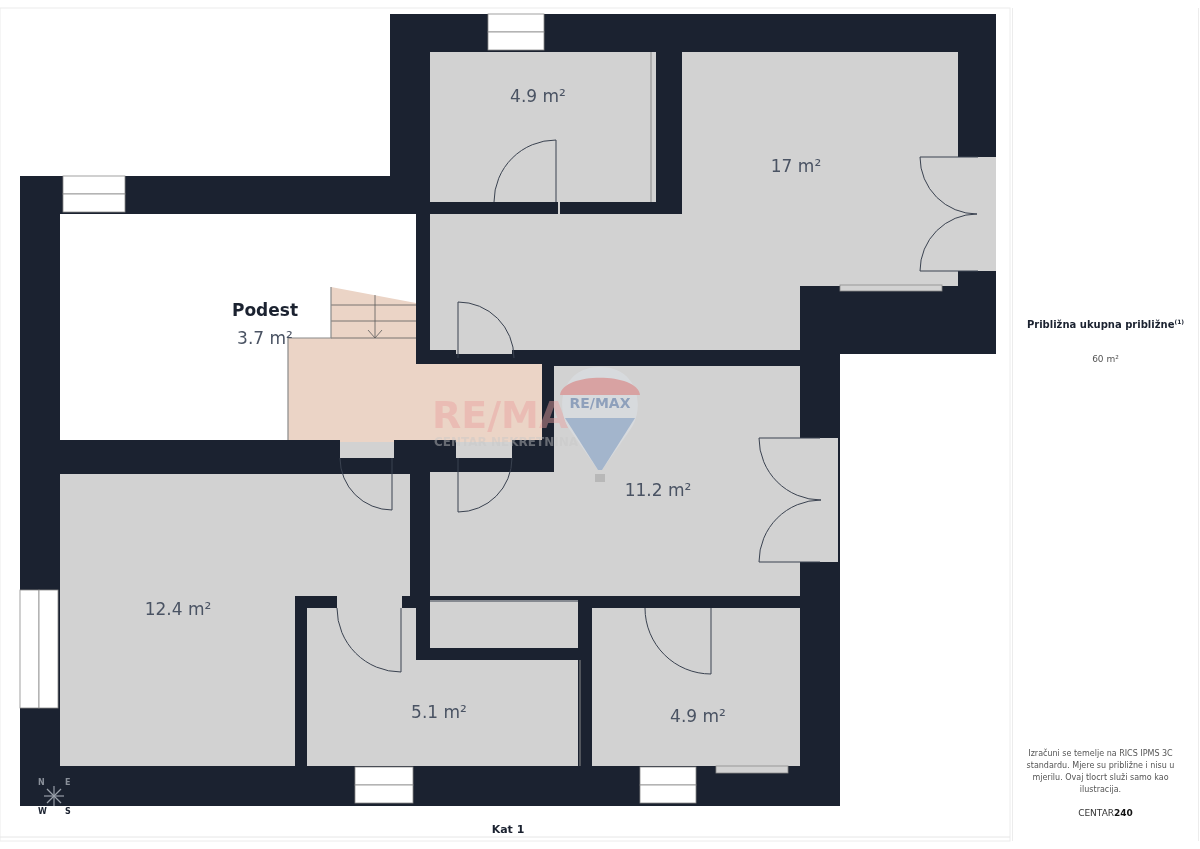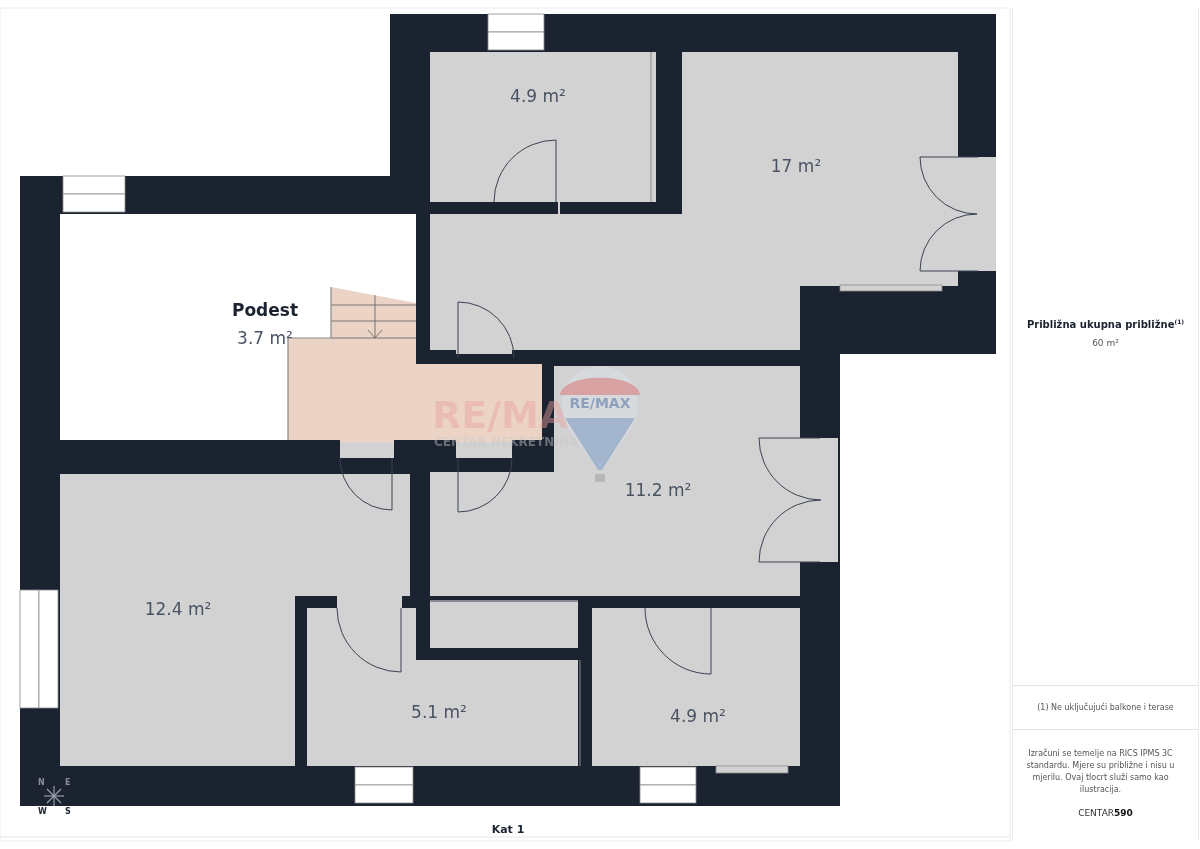--- a/index.html
+++ b/index.html
@@ -8,21 +8,21 @@
   .room-label { font-family:"DejaVu Sans", sans-serif; font-size:17px; fill:#4a5363; }
   .room-title { font-family:"DejaVu Sans", sans-serif; font-size:17px; font-weight:bold; fill:#1b2230; }
   .floor-label { font-family:"DejaVu Sans", sans-serif; font-size:11px; font-weight:bold; fill:#1b2230; }
   .compass-letter { font-family:"DejaVu Sans", sans-serif; font-size:8px; font-weight:bold; }
   .wm-text { font-family:"DejaVu Sans", sans-serif; font-weight:bold; }
 
   .side-panel { position:absolute; left:1012px; top:8px; width:185px; height:833px; border-left:1px solid #ececec; border-right:1px solid #ececec; }
   .side-summary { position:absolute; left:0; top:310px; width:185px; text-align:center; }
   .side-summary .title { font-family:"DejaVu Sans", sans-serif; font-size:10px; font-weight:bold; color:#1b2230; }
   .side-summary .title sup { font-size:6px; }
-  .side-summary .value { font-family:"DejaVu Sans", sans-serif; font-size:9px; color:#555; margin-top:8px; }
+  .side-summary .value { font-family:"DejaVu Sans", sans-serif; font-size:9px; color:#555; margin-top:24px; }
   .side-note { position:absolute; left:0; top:677px; width:185px; height:43px; border-top:1px solid #e3e3e3; border-bottom:1px solid #e3e3e3; text-align:center; font-family:"DejaVu Sans", sans-serif; font-size:8px; color:#555; line-height:43px; }
   .side-disclaimer { position:absolute; left:9px; top:740px; width:157px; text-align:center; font-family:"DejaVu Sans", sans-serif; font-size:8px; color:#555; line-height:12px; }
   .side-brand { position:absolute; left:0; top:800px; width:185px; text-align:center; font-family:"DejaVu Sans", sans-serif; font-size:9px; color:#333; }
   .side-brand b { font-weight:bold; color:#111; }
 </style>
 </head>
 <body>
 
 <svg id="plan" viewBox="0 0 1200 849" xmlns="http://www.w3.org/2000/svg">
 
@@ -176,16 +176,15 @@
   </g>
 
   <text x="508" y="833" text-anchor="middle" class="floor-label">Kat 1</text>
 </svg>
 
 <div class="side-panel">
   <div class="side-summary">
     <div class="title"><span>Približna ukupna približne</span><sup>(1)</sup></div>
     <div class="value">60 m²</div>
   </div>
-  <div class="side-note">(1) Ne uključujući balkone i terase</div>
   <div class="side-disclaimer">Izračuni se temelje na RICS IPMS 3C standardu. Mjere su približne i nisu u mjerilu. Ovaj tlocrt služi samo kao ilustracija.</div>
-  <div class="side-brand"><span>CENTAR</span><b>590</b></div>
+  <div class="side-brand"><span>CENTAR</span><b>240</b></div>
 </div>
 
 </body></html>

